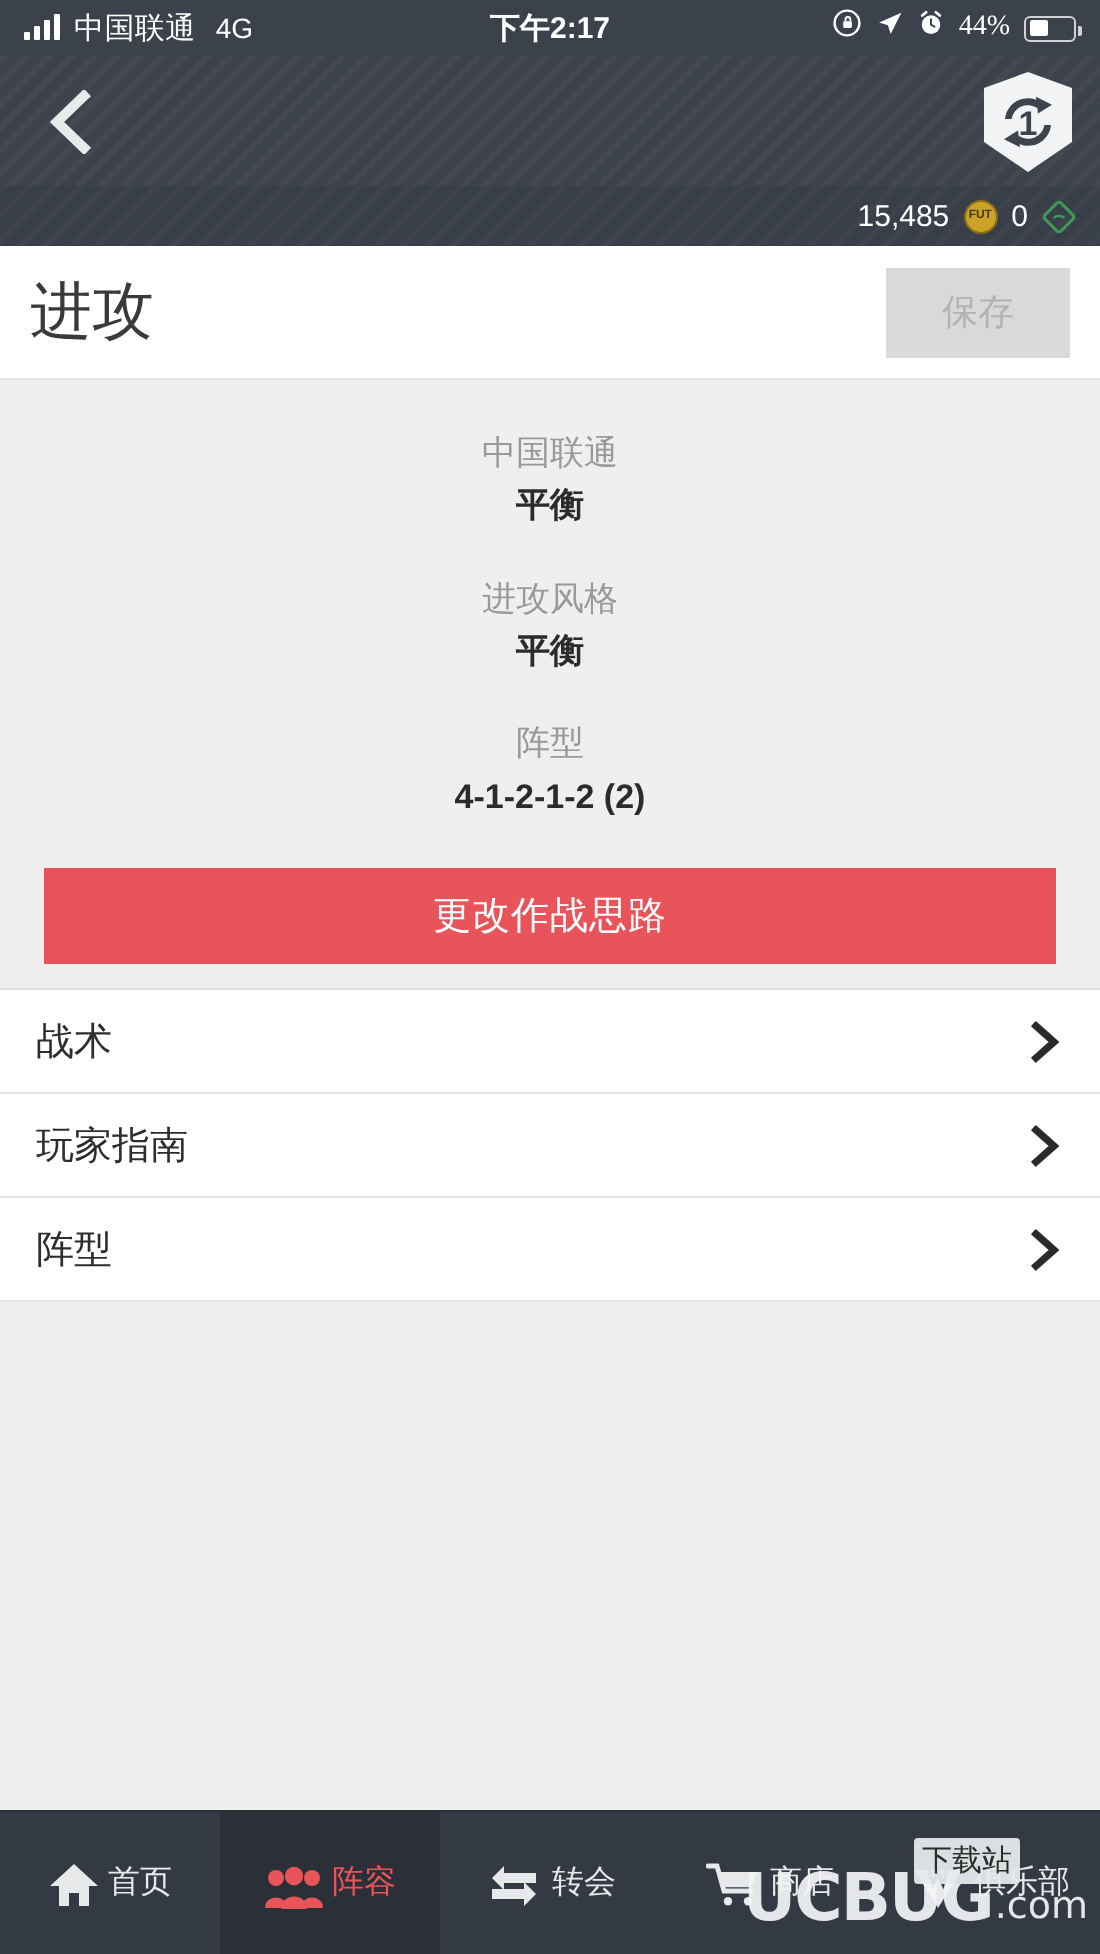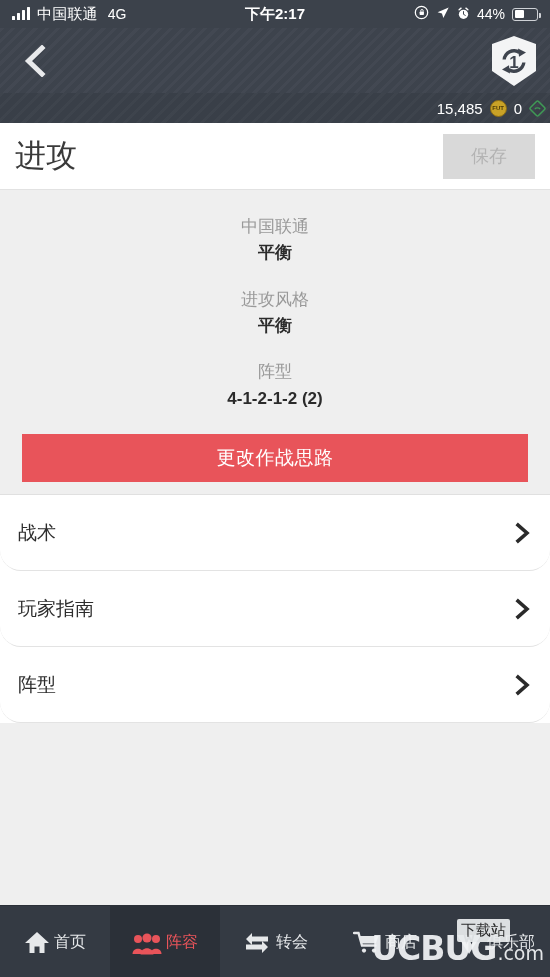--- a/index.html
+++ b/index.html
@@ -23,21 +23,21 @@
   .sb-bars i:nth-child(1){height:4px;}
   .sb-bars i:nth-child(2){height:7px;}
   .sb-bars i:nth-child(3){height:10px;}
   .sb-bars i:nth-child(4){height:13px;}
   .sb-carrier { font-size:15px; letter-spacing:.2px; }
   .sb-net { font-size:14px; margin-left:3px; }
   .sb-center {
     position:absolute; left:0; right:0; text-align:center;
     font-size:15px; font-weight:bold; pointer-events:none;
   }
-  .sb-right { margin-left:auto; display:flex; align-items:center; gap:7px; z-index:2; }
+  .sb-right { margin-left:auto; display:flex; align-items:center; gap:7px; z-index:2;font-family:Liberation Serif, serif; }
   .sb-pct { font-size:14px; }
   .sb-batt {
     width:26px; height:13px; border:1.5px solid #cfd2d6; border-radius:3px;
     position:relative; display:flex; align-items:center; padding:1.5px;
   }
   .sb-batt::after {
     content:""; position:absolute; right:-4px; top:4px;
     width:2px; height:5px; background:#cfd2d6; border-radius:0 1px 1px 0;
   }
   .sb-batt span { display:block; height:100%; width:44%; background:#fff; border-radius:1px; }
@@ -65,21 +65,21 @@
   }
   .header-badge {
     margin-left:auto; margin-right:12px; z-index:2; cursor:pointer;
     display:flex; align-items:center; justify-content:center;
   }
 
   
   .currency {
     height:30px; flex:0 0 30px; background:#3a4049;
     display:flex; align-items:center; justify-content:flex-end;
-    padding-right:4px; gap:7px; position:relative; overflow:hidden;
+    padding-right:12px; gap:7px; position:relative; overflow:hidden;
   }
   .currency::before{
     content:""; position:absolute; inset:0;
     background:repeating-linear-gradient(135deg, rgba(255,255,255,.018) 0 3px, rgba(0,0,0,.015) 3px 9px);
   }
   .cur-val { color:#ffffff; font-size:15px; z-index:2; }
   .coin-icon {
     width:17px; height:17px; border-radius:50%;
     background:#c9a227; border:1.5px solid #8c6d14;
     display:flex; align-items:center; justify-content:center;
@@ -114,23 +114,23 @@
   .cta-wrap { padding:14px 22px 12px; }
   .cta-btn {
     width:100%; height:48px; border:none;
     background:#e8545a; color:#ffffff;
     font-size:19px; font-family:"Liberation Sans", sans-serif;
     cursor:pointer; letter-spacing:.5px;
   }
 
   .list { background:#ffffff; border-top:1px solid #e0e0e0; }
   .list-row {
-    height:76px; display:flex; align-items:center;
+    height:52px; display:flex; align-items:center;
     padding:0 18px; border-bottom:1px solid #e3e3e3;
-    cursor:pointer; background:#ffffff;border-radius:21px;
+    cursor:pointer; background:#ffffff;
   }
   .list-label { font-size:19px; color:#2d2d2d; }
   .chev { margin-left:auto; display:flex; }
 
   
   .bottomnav {
     flex:0 0 72px; height:72px; background:#343a43;
     display:flex; position:relative; z-index:5;
     border-top:1px solid #2b3038;
   }

